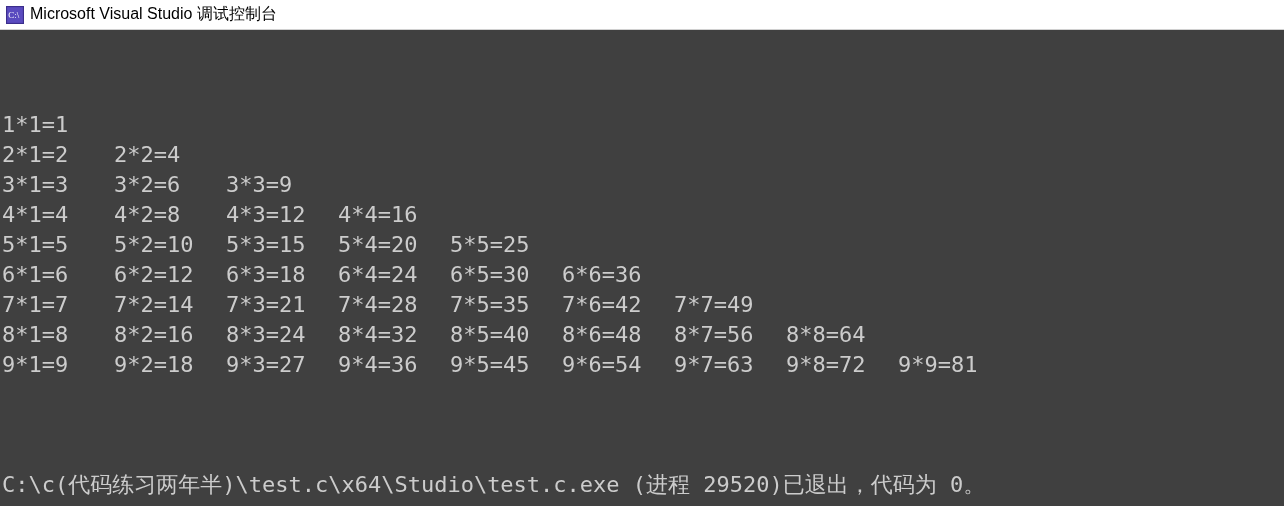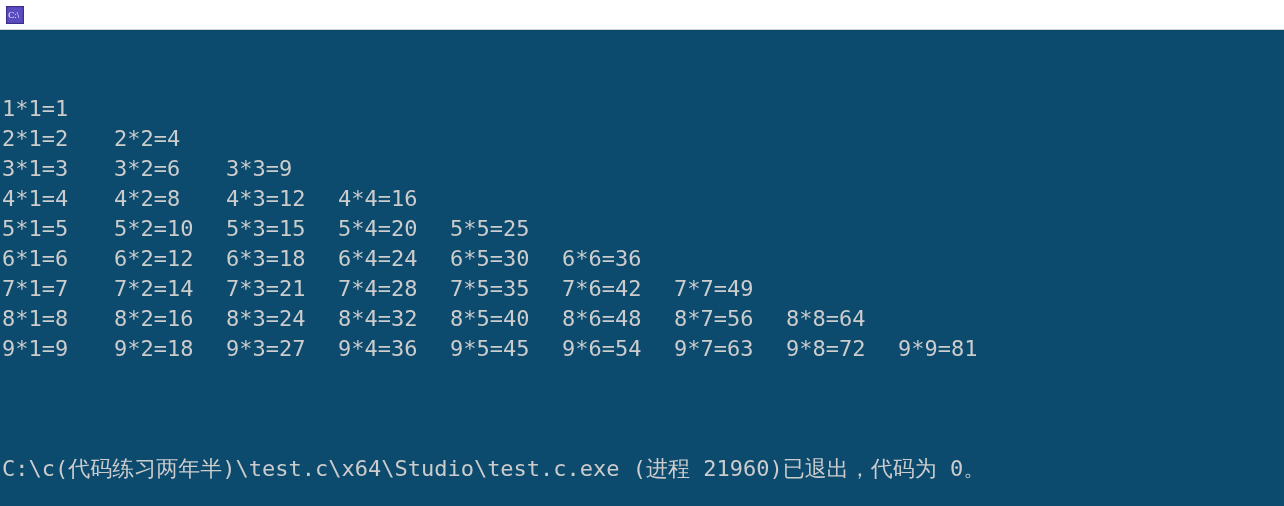--- a/index.html
+++ b/index.html
@@ -18,44 +18,45 @@
       width: 18px; height: 18px;
       display: flex; align-items: center; justify-content: center;
     }
     .app-icon svg { width: 18px; height: 18px; }
     .title-text {
       font-size: 16px;
       color: #000;
     }
     .console {
       flex: 1;
-      background: #0c4a6e;
+      background: #404040;
       color: #cccccc;
       font-family: "NSimSun", "SimSun", "Consolas", monospace;
       font-size: 22px;
       line-height: 30px;
-      padding: 4px 2px;
+      padding: 20px 2px;
       white-space: pre;
       overflow: hidden;
     }
     .console .row { display: block; }
     .cell { display: inline-block; width: 112px; }
     .exit-line { margin-top: 30px; }
   </style>
 </head>
 <body>
 
 <div class="window">
   <div class="titlebar">
     <span class="app-icon">
       <svg viewBox="0 0 16 16">
         <rect x="0" y="0" width="16" height="16" fill="#3b2e8c"></rect>
         <rect x="1" y="1" width="14" height="14" fill="#5a4bbf"></rect>
         <text x="2" y="11" font-size="8" fill="#ffffff" font-family="Consolas">C:\</text>
       </svg>
     </span>
+    <span class="title-text">Microsoft Visual Studio 调试控制台</span>
   </div>
   <div class="console">
     <div id="table-container"><div class="row"><span class="cell">1*1=1</span></div><div class="row"><span class="cell">2*1=2</span><span class="cell">2*2=4</span></div><div class="row"><span class="cell">3*1=3</span><span class="cell">3*2=6</span><span class="cell">3*3=9</span></div><div class="row"><span class="cell">4*1=4</span><span class="cell">4*2=8</span><span class="cell">4*3=12</span><span class="cell">4*4=16</span></div><div class="row"><span class="cell">5*1=5</span><span class="cell">5*2=10</span><span class="cell">5*3=15</span><span class="cell">5*4=20</span><span class="cell">5*5=25</span></div><div class="row"><span class="cell">6*1=6</span><span class="cell">6*2=12</span><span class="cell">6*3=18</span><span class="cell">6*4=24</span><span class="cell">6*5=30</span><span class="cell">6*6=36</span></div><div class="row"><span class="cell">7*1=7</span><span class="cell">7*2=14</span><span class="cell">7*3=21</span><span class="cell">7*4=28</span><span class="cell">7*5=35</span><span class="cell">7*6=42</span><span class="cell">7*7=49</span></div><div class="row"><span class="cell">8*1=8</span><span class="cell">8*2=16</span><span class="cell">8*3=24</span><span class="cell">8*4=32</span><span class="cell">8*5=40</span><span class="cell">8*6=48</span><span class="cell">8*7=56</span><span class="cell">8*8=64</span></div><div class="row"><span class="cell">9*1=9</span><span class="cell">9*2=18</span><span class="cell">9*3=27</span><span class="cell">9*4=36</span><span class="cell">9*5=45</span><span class="cell">9*6=54</span><span class="cell">9*7=63</span><span class="cell">9*8=72</span><span class="cell">9*9=81</span></div></div>
-    <div class="exit-line"><span>C:\c(代码练习两年半)\test.c\x64\Studio\test.c.exe</span> <span>(进程 21960)已退出，代码为 0。</span></div>
+    <div class="exit-line"><span>C:\c(代码练习两年半)\test.c\x64\Studio\test.c.exe</span> <span>(进程 29520)已退出，代码为 0。</span></div>
     
   </div>
 </div>
 
 </body></html>

